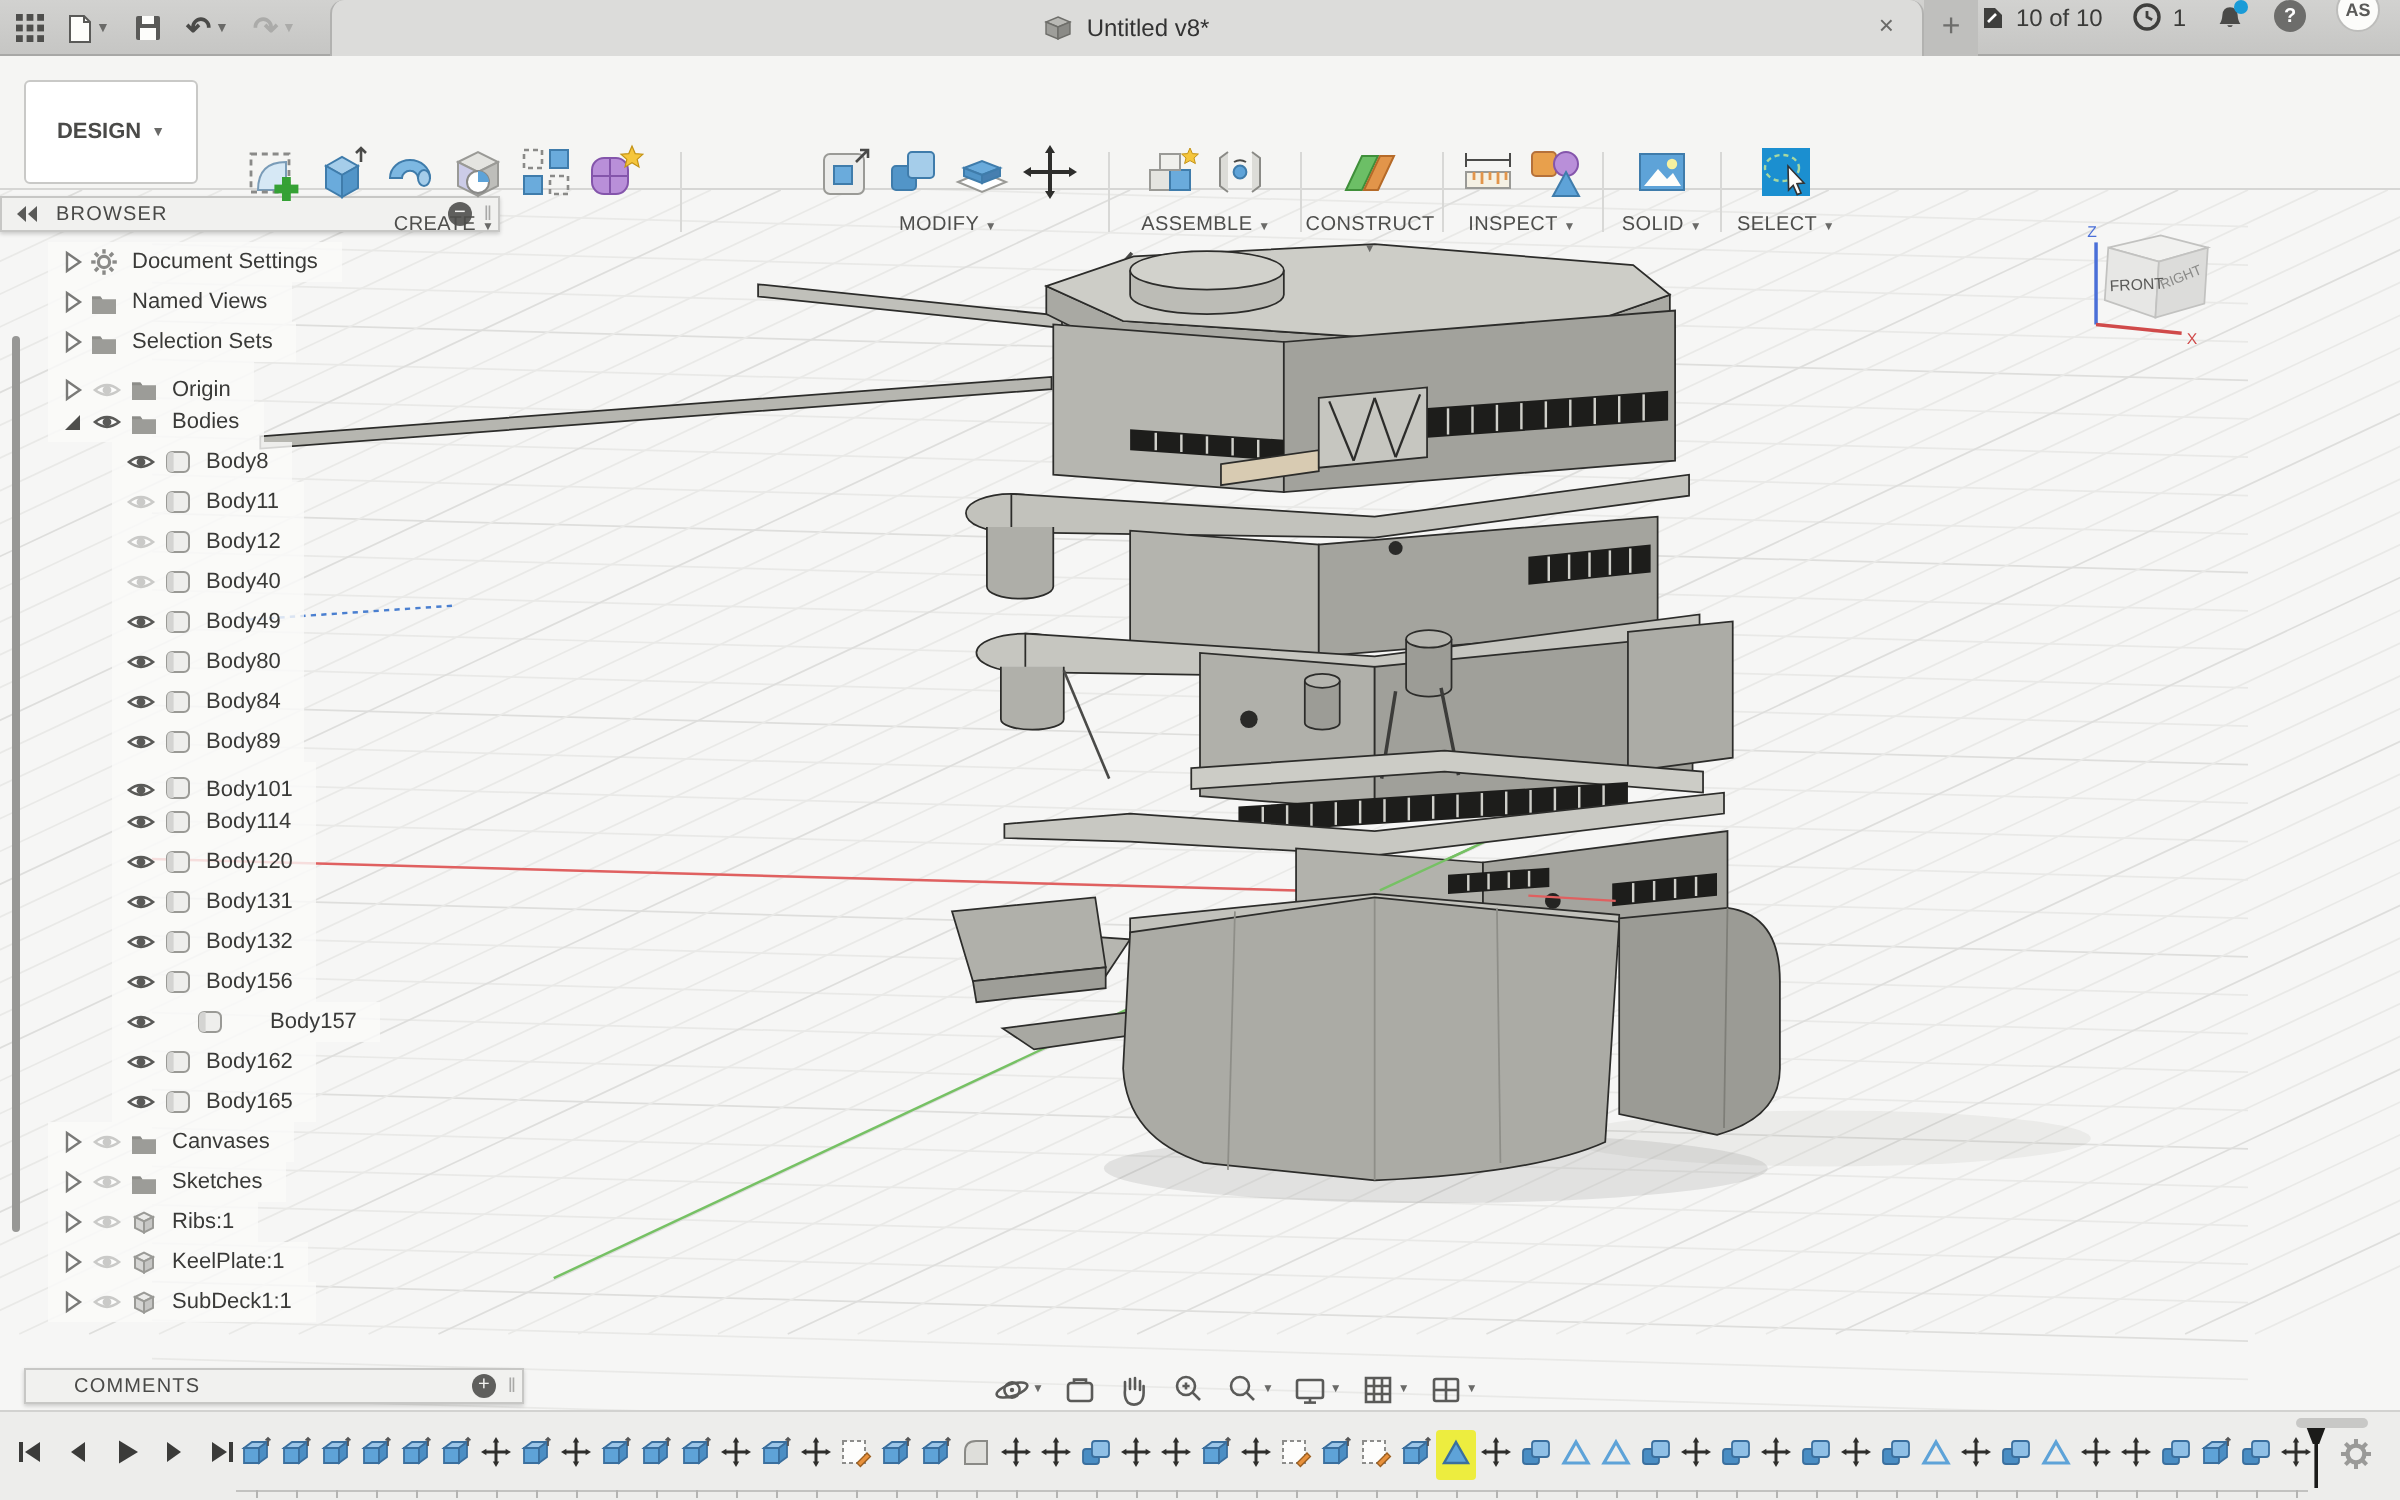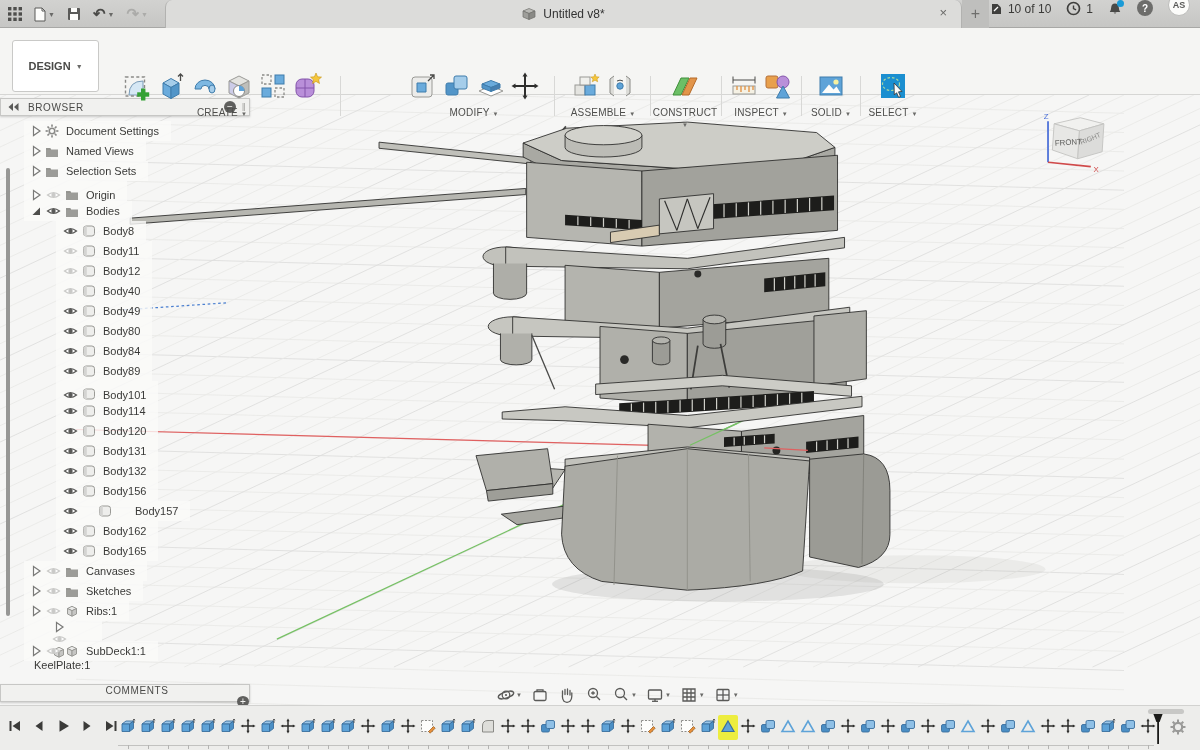--- a/index.html
+++ b/index.html
@@ -49,21 +49,21 @@
   #vpsvg { position:absolute; left:0; top:95px; z-index:1; }
 
   
   .panel-hd { position:absolute; width:250px; height:18px; background:#f1f1ef; border:1px solid #c7c7c5;
     box-shadow:0 1px 2px rgba(0,0,0,.18); display:flex; align-items:center; z-index:20; }
   .panel-hd .hd-title { font-size:10px; color:#4a4a48; letter-spacing:.6px; margin-left:9px; }
   .hd-circ { margin-left:auto; width:12px; height:12px; border-radius:50%; background:#5f5f5d; color:#f2f2f0;
     font-size:10px; line-height:11px; text-align:center; }
   .hd-grip { margin:0 4px 0 6px; color:#a9a9a7; font-size:10px; letter-spacing:-1px; }
   #browser-hd { left:0; top:98px; }
-  #comments-hd { left:0; top:684px;flex-direction:column; }
+  #comments-hd { left:12px; top:684px; }
   #browser-tree { position:absolute; left:0; top:121px; z-index:19; }
   .tree-row { height:20px; display:flex; align-items:center; width:max-content;
     background:rgba(250,250,249,0.82); padding:0 12px 0 4px; }
   .tr-cell { display:flex; align-items:center; justify-content:center; }
   .tr-label { font-size:11px; color:#3a3a38; margin-left:6px; white-space:nowrap; }
   .bscroll { position:absolute; left:6px; top:168px; width:4px; height:448px; background:#979795;
     border-radius:2px; z-index:21; }
 
   
   .navbar { position:absolute; left:497px; top:683px; height:24px; display:flex; align-items:center;
@@ -967,21 +967,21 @@
         </span>
         <span class="tr-cell" style="width:17px">
           <svg width="14" height="14" viewBox="0 0 14 14">
             <polygon points="2.5,4.5 7,2.3 11.5,4.5 7,6.7" fill="#ebebe9" stroke="#9a9a96"></polygon>
             <polygon points="2.5,4.5 2.5,10 7,12.2 7,6.7" fill="#d6d6d4" stroke="#9a9a96"></polygon>
             <polygon points="11.5,4.5 11.5,10 7,12.2 7,6.7" fill="#c6c6c4" stroke="#9a9a96"></polygon>
           </svg>
         </span>
         <span class="tr-label">Ribs:1</span>
       </div>
-      <div class="tree-row" style="margin-left: 24px; flex-direction: column;">
+      <div class="tree-row" style="margin-left: 24px;">
         <span class="tr-cell" style="width:15px">
           <svg width="12" height="12" viewBox="0 0 12 12">
             <polygon points="3.5,1.5 10,6 3.5,10.5" fill="#fdfdfc" stroke="#7a7a78" stroke-width="1.2"></polygon>
           </svg>
         </span>
         <span class="tr-cell" style="width:20px">
           <svg width="15" height="12" viewBox="0 0 14 12">
             <path d="M1,6 Q7,1.2 13,6 Q7,10.8 1,6 Z" fill="#fdfdfc" stroke="#cacac8" stroke-width="1.3"></path>
             <circle cx="7" cy="6" r="2.2" fill="#cacac8"></circle>
           </svg>

